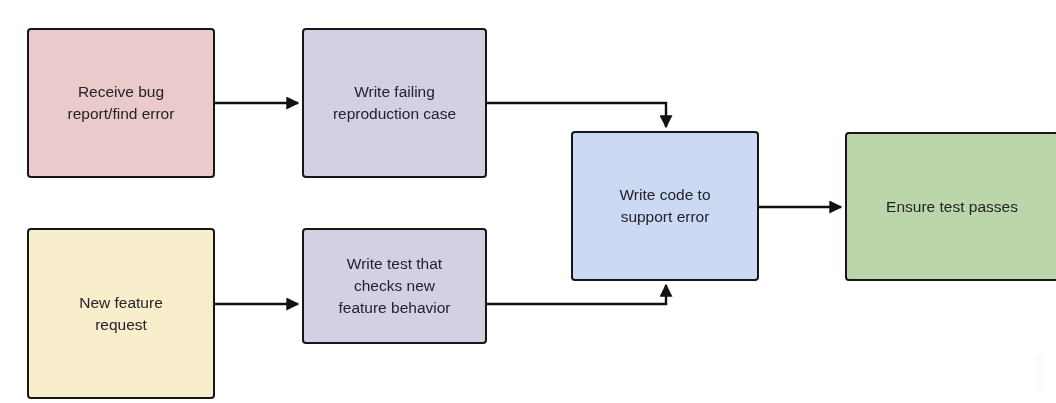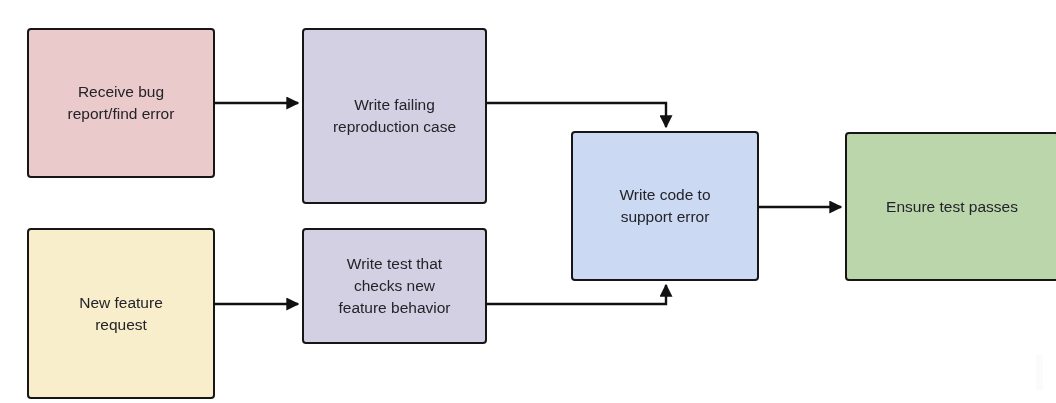--- a/index.html
+++ b/index.html
@@ -27,21 +27,21 @@
   }
   .node .label {
     white-space: pre-line;
     font-size: 15.5px;
     line-height: 1.42;
     color: #232329;
     padding: 0 8px;
   }
   
   .node-receive   { left: 27px;  top: 28px;  width: 188px; height: 150px; }
-  .node-failing   { left: 302px; top: 28px;  width: 185px; height: 176px; }
+  .node-failing   { left: 302px; top: 28px;  width: 185px; height: 150px; }
   .node-feature   { left: 27px;  top: 228px; width: 188px; height: 171px; }
   .node-writetest { left: 302px; top: 228px; width: 185px; height: 116px; }
   .node-writecode { left: 571px; top: 131px; width: 188px; height: 150px; }
   .node-passes    { left: 845px; top: 132px; width: 214px; height: 149px; }
 
   .edges-layer {
     position: absolute;
     left: 0;
     top: 0;
     width: 1056px;

